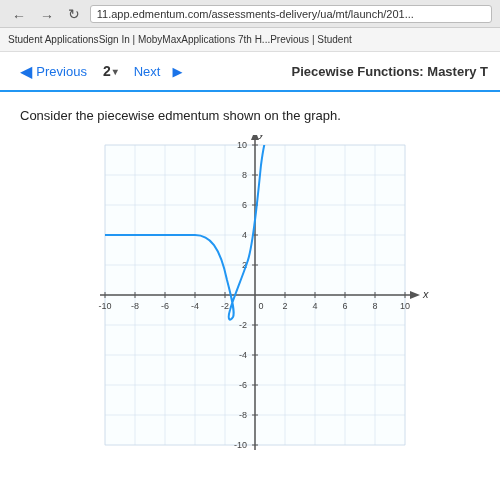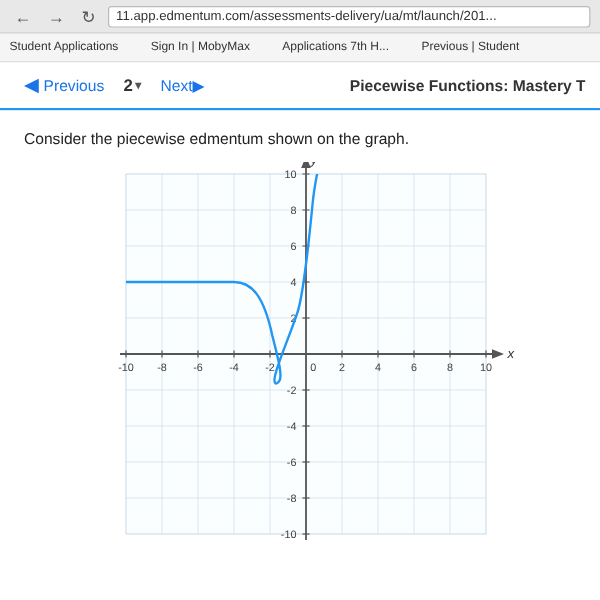--- a/index.html
+++ b/index.html
@@ -42,21 +42,21 @@
       text-overflow: ellipsis;
     }
 
     
     .bookmarks-bar {
       background: #f5f5f5;
       border-bottom: 1px solid #ddd;
       padding: 3px 8px;
       display: flex;
       align-items: center;
-      gap: 27px;
+      gap: 0;
       height: 24px;
     }
     .bookmark-item {
       font-size: 10px;
       color: #333;
       white-space: nowrap;
       cursor: pointer;
     }
 
     
@@ -92,21 +92,21 @@
       color: #333;
       padding: 0 8px;
     }
     .dropdown-arrow {
       font-size: 10px;
       color: #555;
     }
     .next-btn {
       display: flex;
       align-items: center;
-      gap: 0;
+      gap: 12px;
       color: #1a73e8;
       font-size: 13px;
       cursor: pointer;
       border: none;
       background: none;
       padding: 4px 8px;
     }
     .assessment-title {
       margin-left: auto;
       font-size: 13px;

